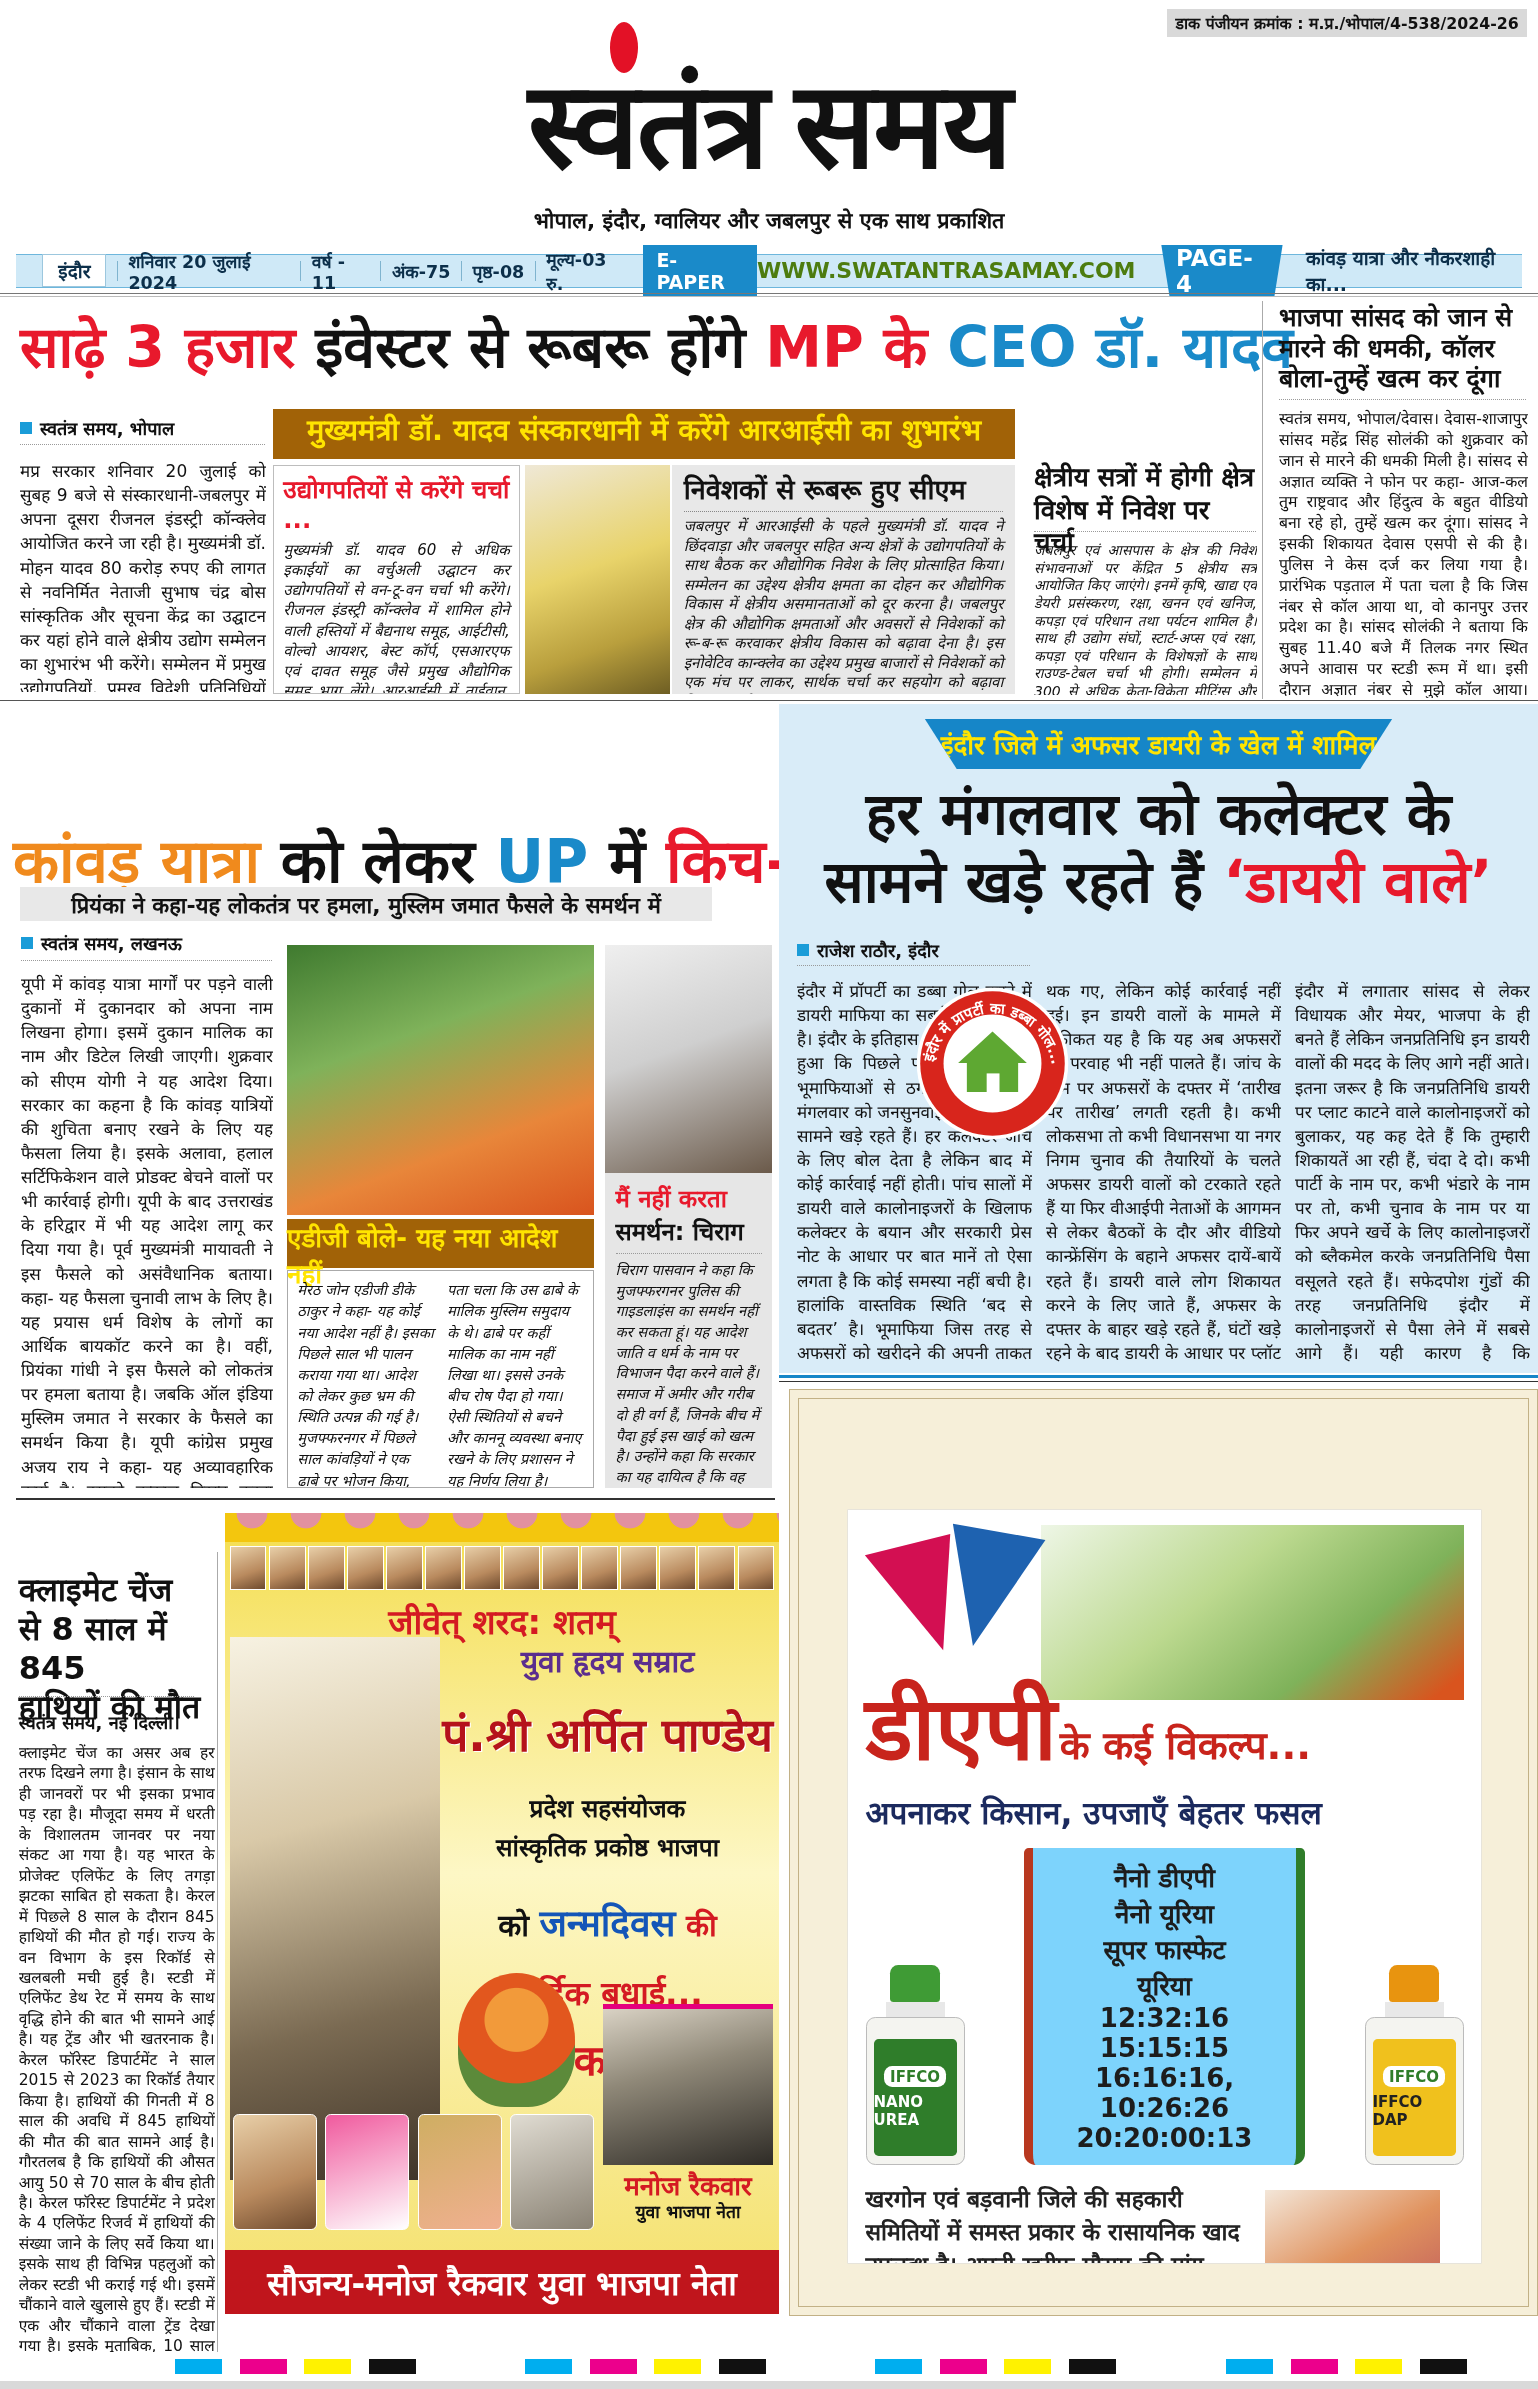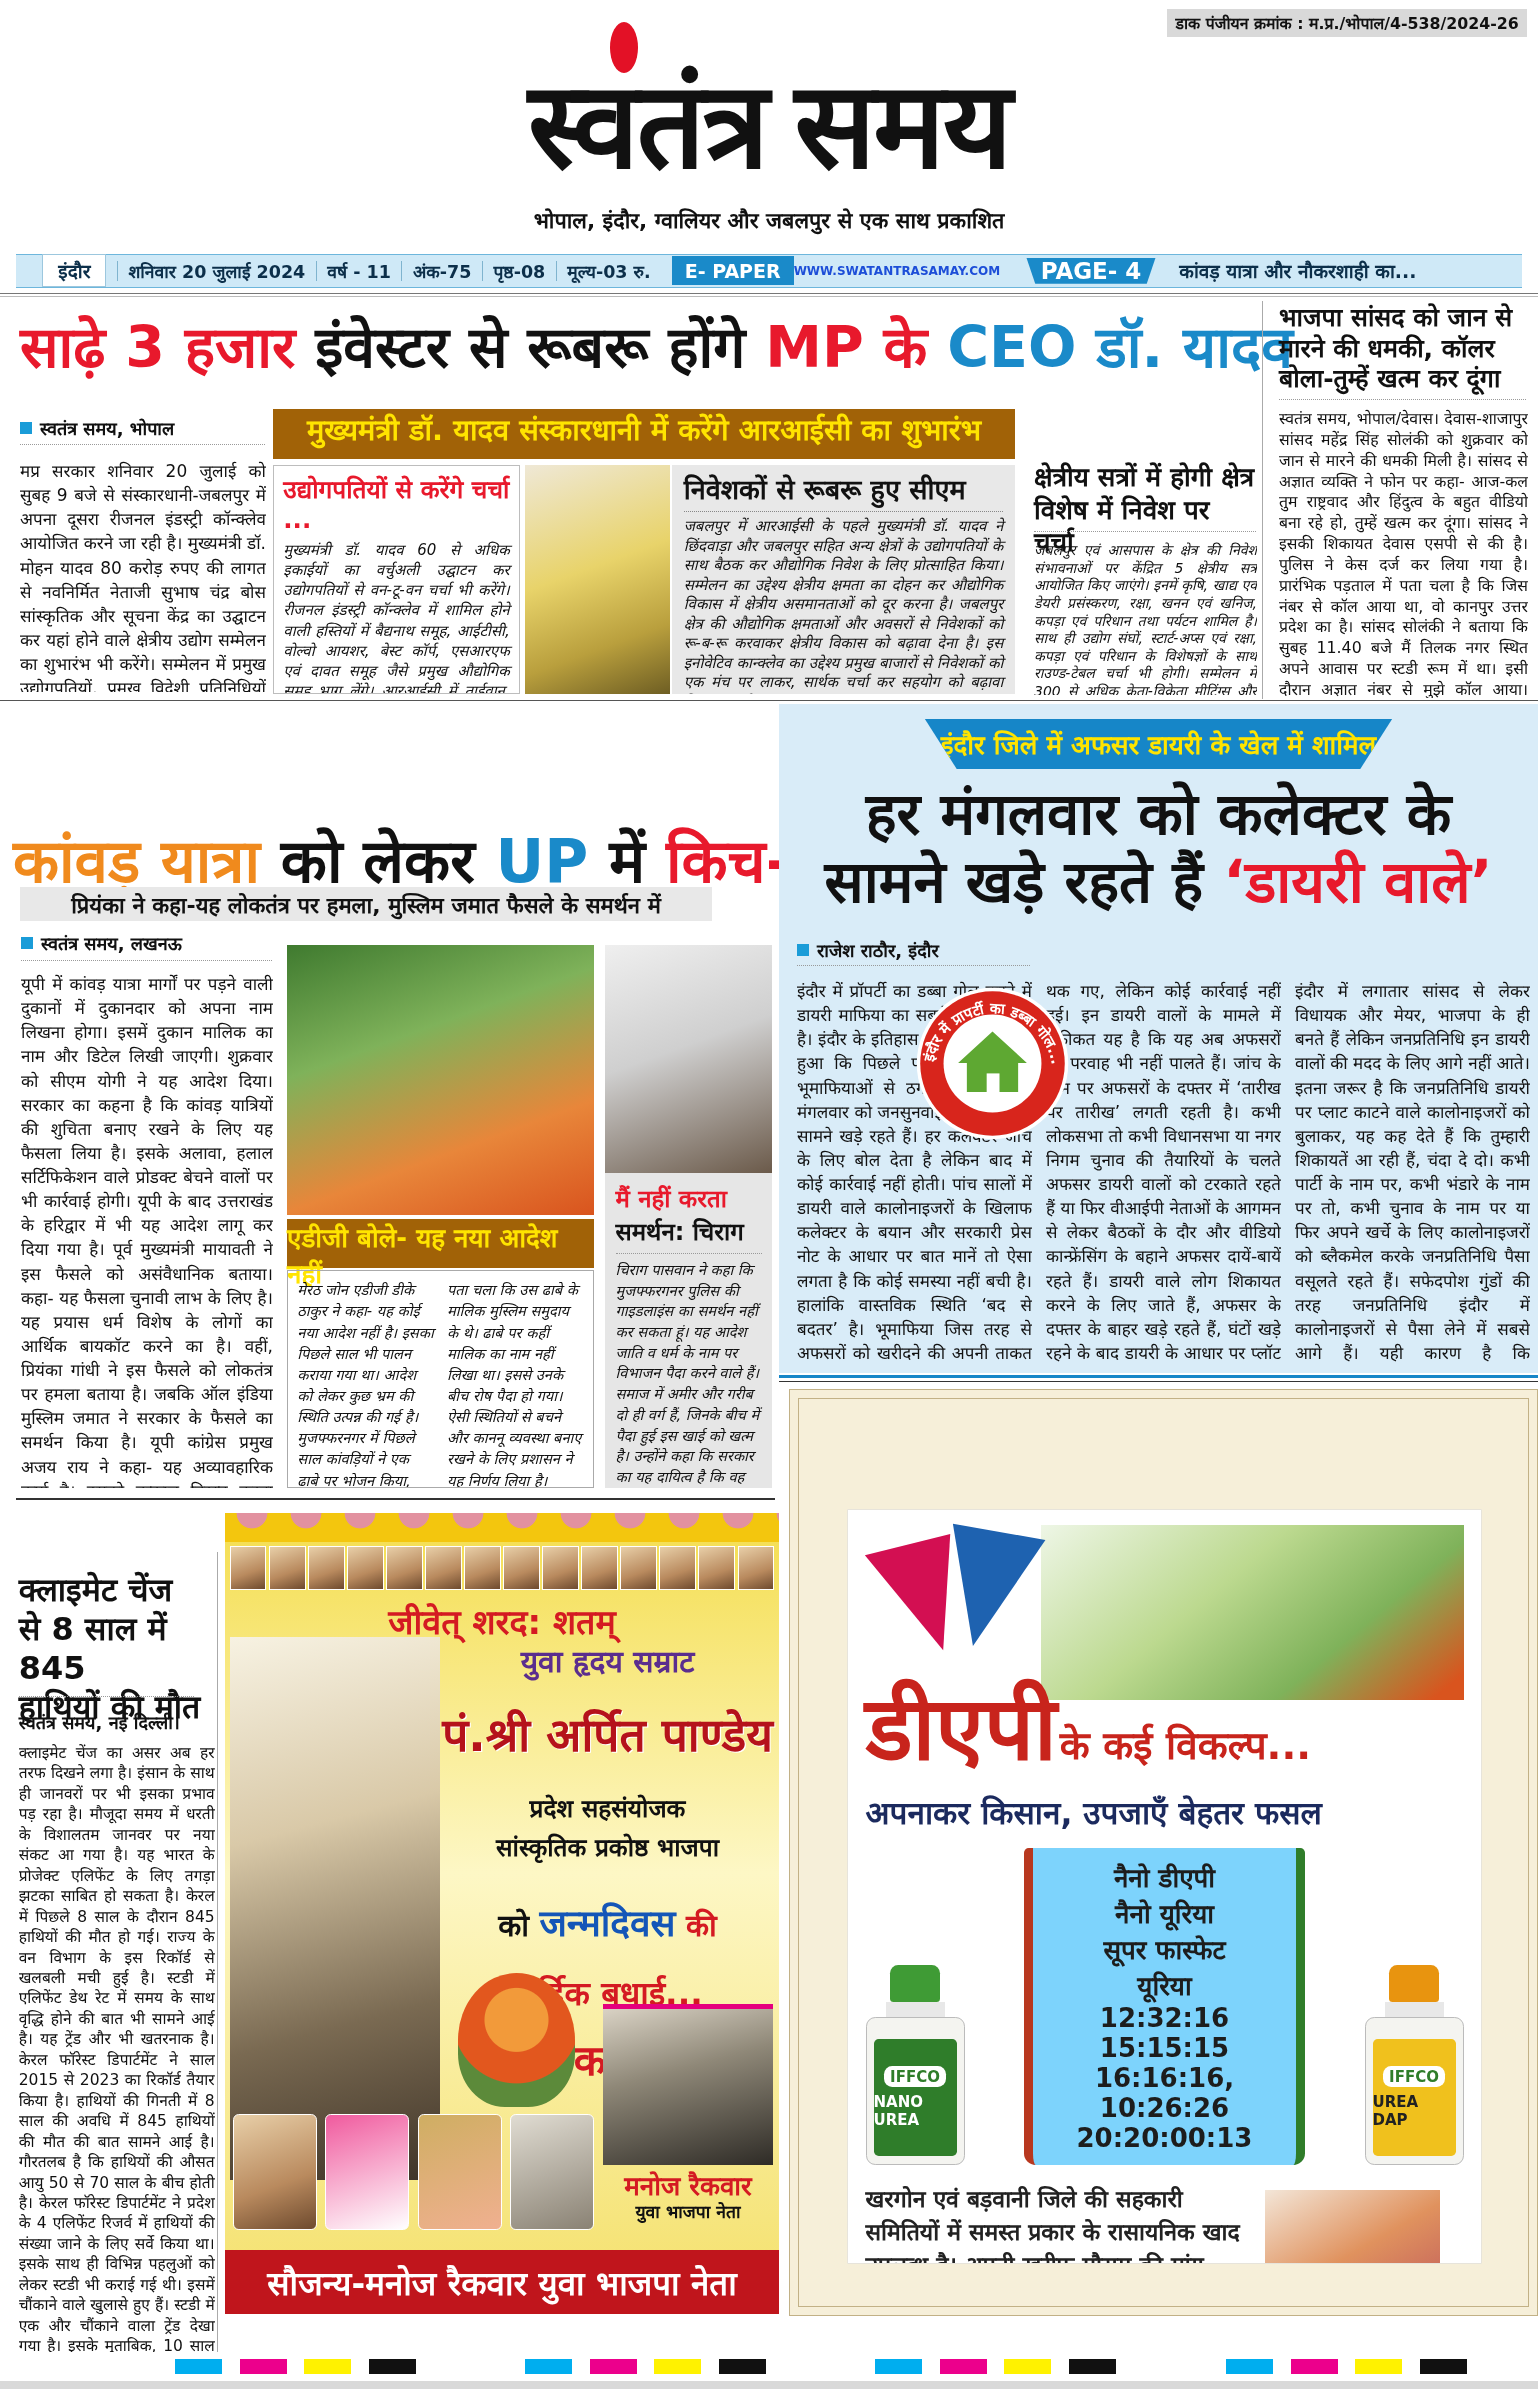--- a/index.html
+++ b/index.html
@@ -65,21 +65,21 @@
     <span>शनिवार 20 जुलाई 2024</span>
     <span class="sep"></span>
     <span>वर्ष - 11</span>
     <span class="sep"></span>
     <span>अंक-75</span>
     <span class="sep"></span>
     <span>पृष्ठ-08</span>
     <span class="sep"></span>
     <span>मूल्य-03 रु.</span>
     <span style="background:#1a8ac9;color:#fff;padding:3.5px 13px;margin-left:21px;font-size:19px;">E- PAPER</span>
-    <span style="font-size:12px;color:#1d4ed8;">WWW.SWATANTRASAMAY.COM</span>
+    <span style="font-size:22px;color:#4d7c0f;">WWW.SWATANTRASAMAY.COM</span>
     <span class="trap" style="background:#1a8ac9;color:#fff;padding:0 23px;margin-left:17.5px;font-size:23px;">PAGE- 4</span>
     <span class="b" style="margin-left:15px;font-size:19px;">कांवड़ यात्रा और नौकरशाही का...</span>
   </div>
   <div class="abs" style="left:0;top:293px;width:1538px;height:1.2px;background:#777;"></div>
   <div class="abs" style="left:0;top:296px;width:1538px;height:0.6px;background:#bbb;"></div>
 
   <div class="abs b" style="left:20px;top:306px;width:1237px;font-size:57px;white-space:nowrap;">
     <span class="hlred">साढ़े 3 हजार </span><span class="hlblack">इंवेस्टर से रूबरू होंगे </span><span class="hlred">MP के </span><span class="hlblue">CEO डॉ. यादव</span>
   </div>
 
@@ -309,21 +309,21 @@
           <div class="sackline" style="font-size:26px;">10:26:26</div>
           <div class="sackline" style="font-size:26px;">20:20:00:13</div>
         </div>
 
         <div class="bottle" style="position:relative;">
           <div class="cap" style="background:#e8940f;"></div>
             <div class="neck"></div>
           <div class="body">
               <div class="label" style="background:#f0c11d;color:#222;">
             <span style="background:#fff;color:#2f7d2a;padding:1.2px 5.8px;border-radius:8.2px;font-size:15px;">IFFCO</span>
-            <span style="font-size:15px;margin-top:5.8px;">UREA DAP</span>
+            <span style="font-size:15px;margin-top:5.8px;">IFFCO DAP</span>
           </div>
             </div>
         </div>
       </div>
 
       <div style="display:flex;gap:14px;margin-top:17.5px;align-items:center;">
         <div class="b" style="width:385px;font-size:23px;line-height:1.45;color:#222;">खरगोन एवं बड़वानी जिले की सहकारी समितियों में समस्त प्रकार के रासायनिक खाद उपलब्ध है। अपनी खरीफ मौसम की मांग अनुसार खाद का उठाव कर बाद की परेशानीयों से बचें... !!</div>
         <div class="ph-family" style="width:175px;height:152px;"></div>
       </div>
 

